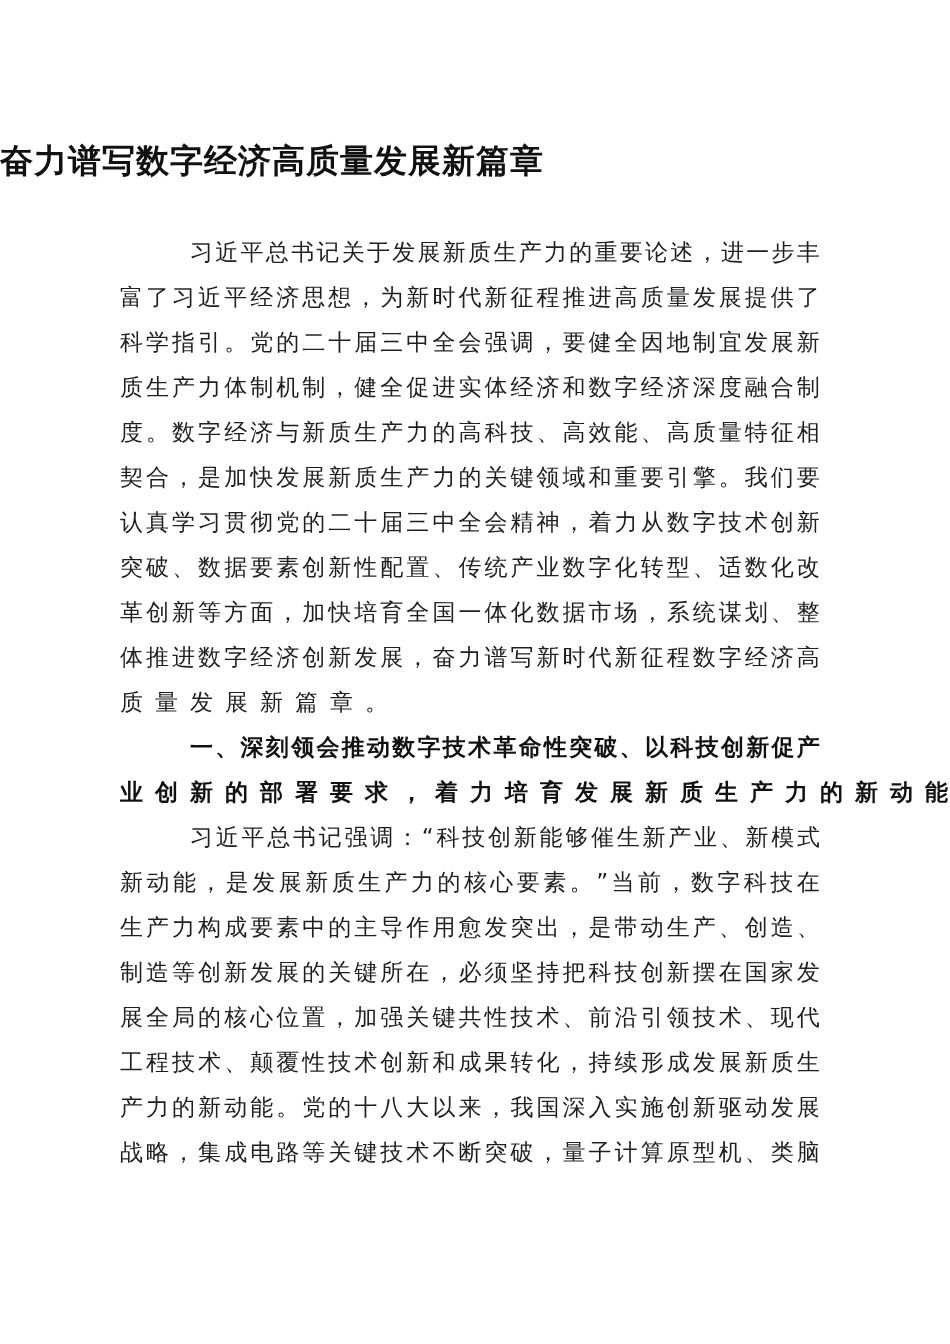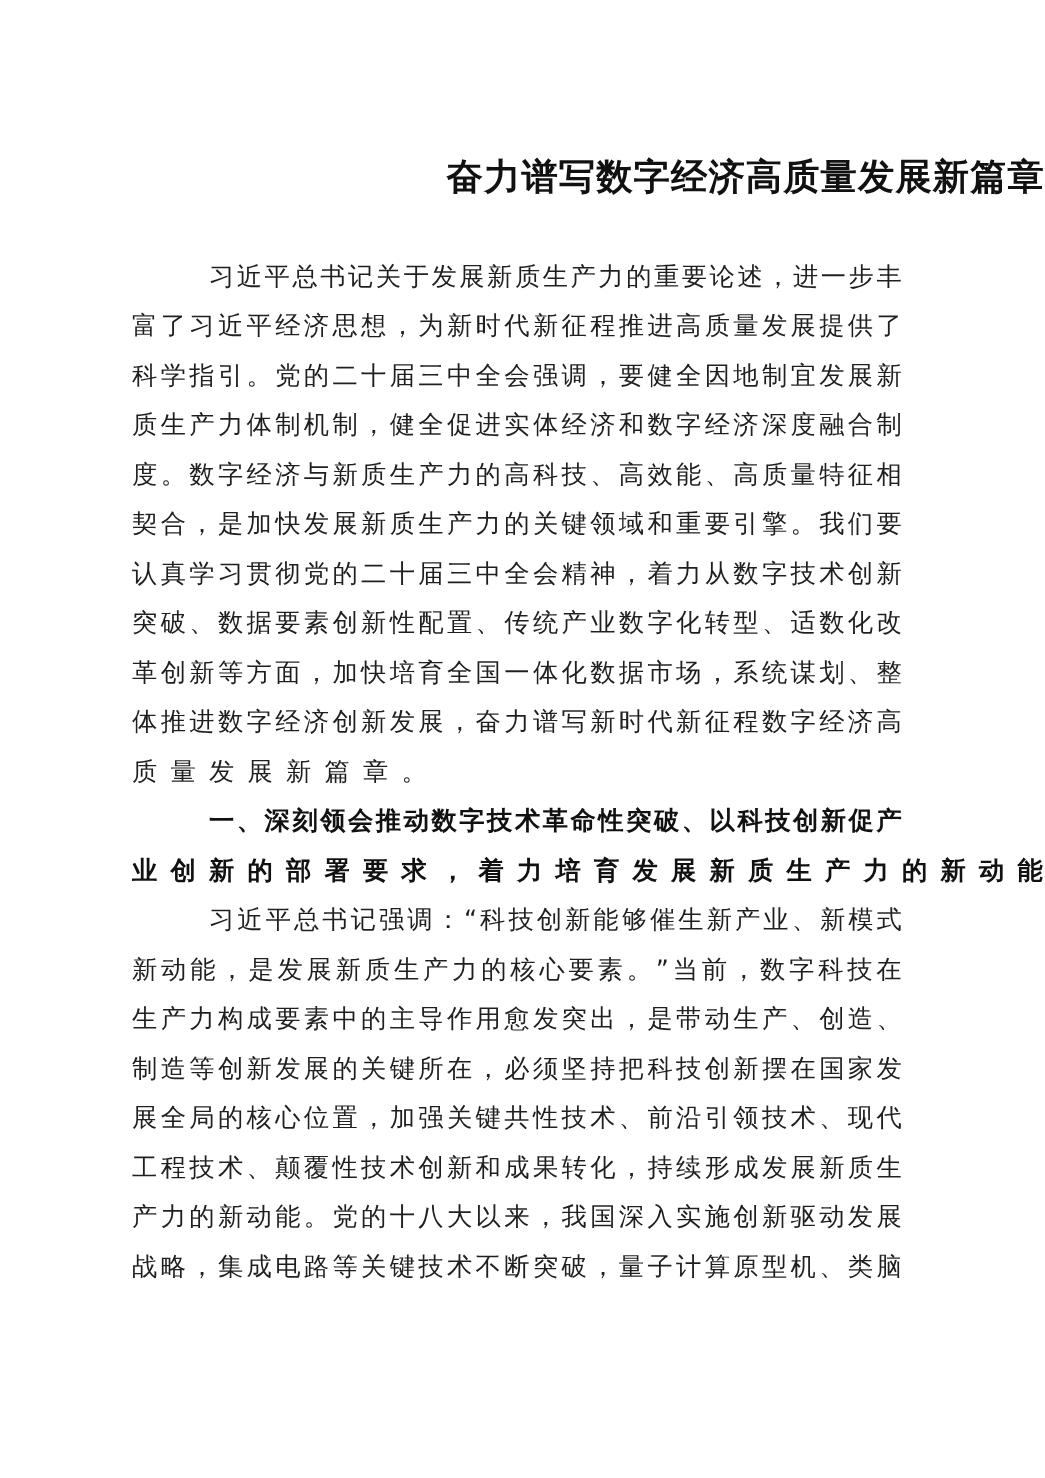--- a/index.html
+++ b/index.html
@@ -20,21 +20,21 @@
     left: 0; top: 0;
     width: 950px;
     height: 1344px;
     background: #ffffff;
   }
   .title {
     position: absolute;
     top: 136px;
     left: 0;
     width: 950px;
-    text-align: right;
+    text-align: left;
     font-family: "DejaVu Serif", "Liberation Serif", serif;
     font-weight: bold;
     font-size: 33px;
     line-height: 50px;
     letter-spacing: 1px;
     color: #111111;
   }
   .body {
     position: absolute;
     left: 120px;

